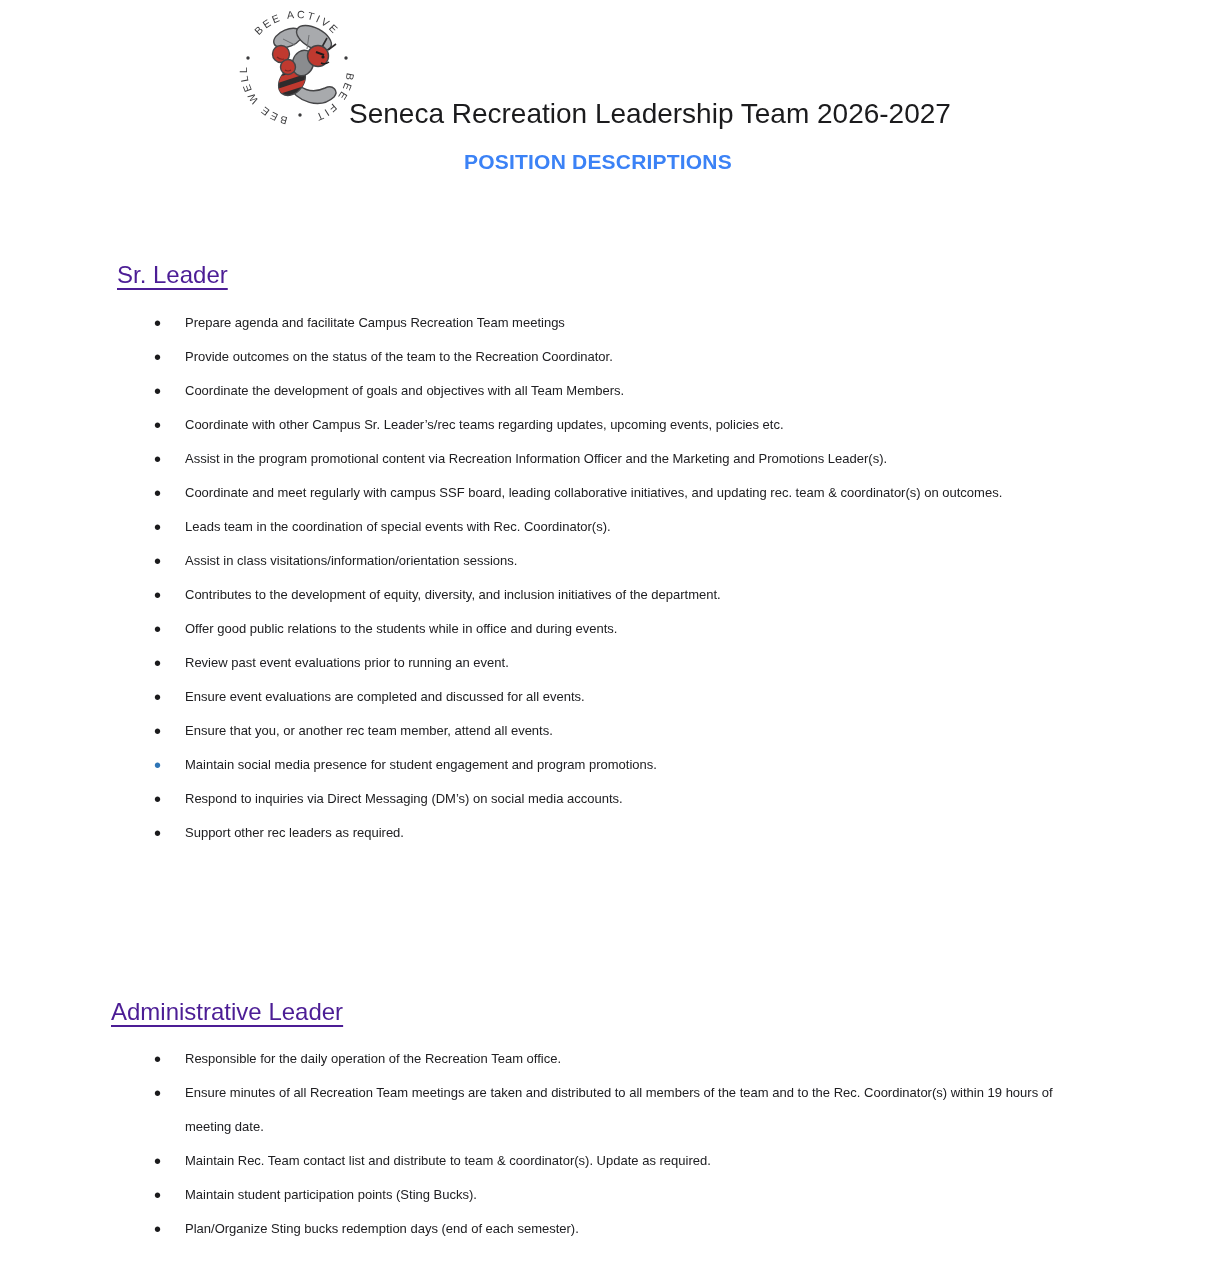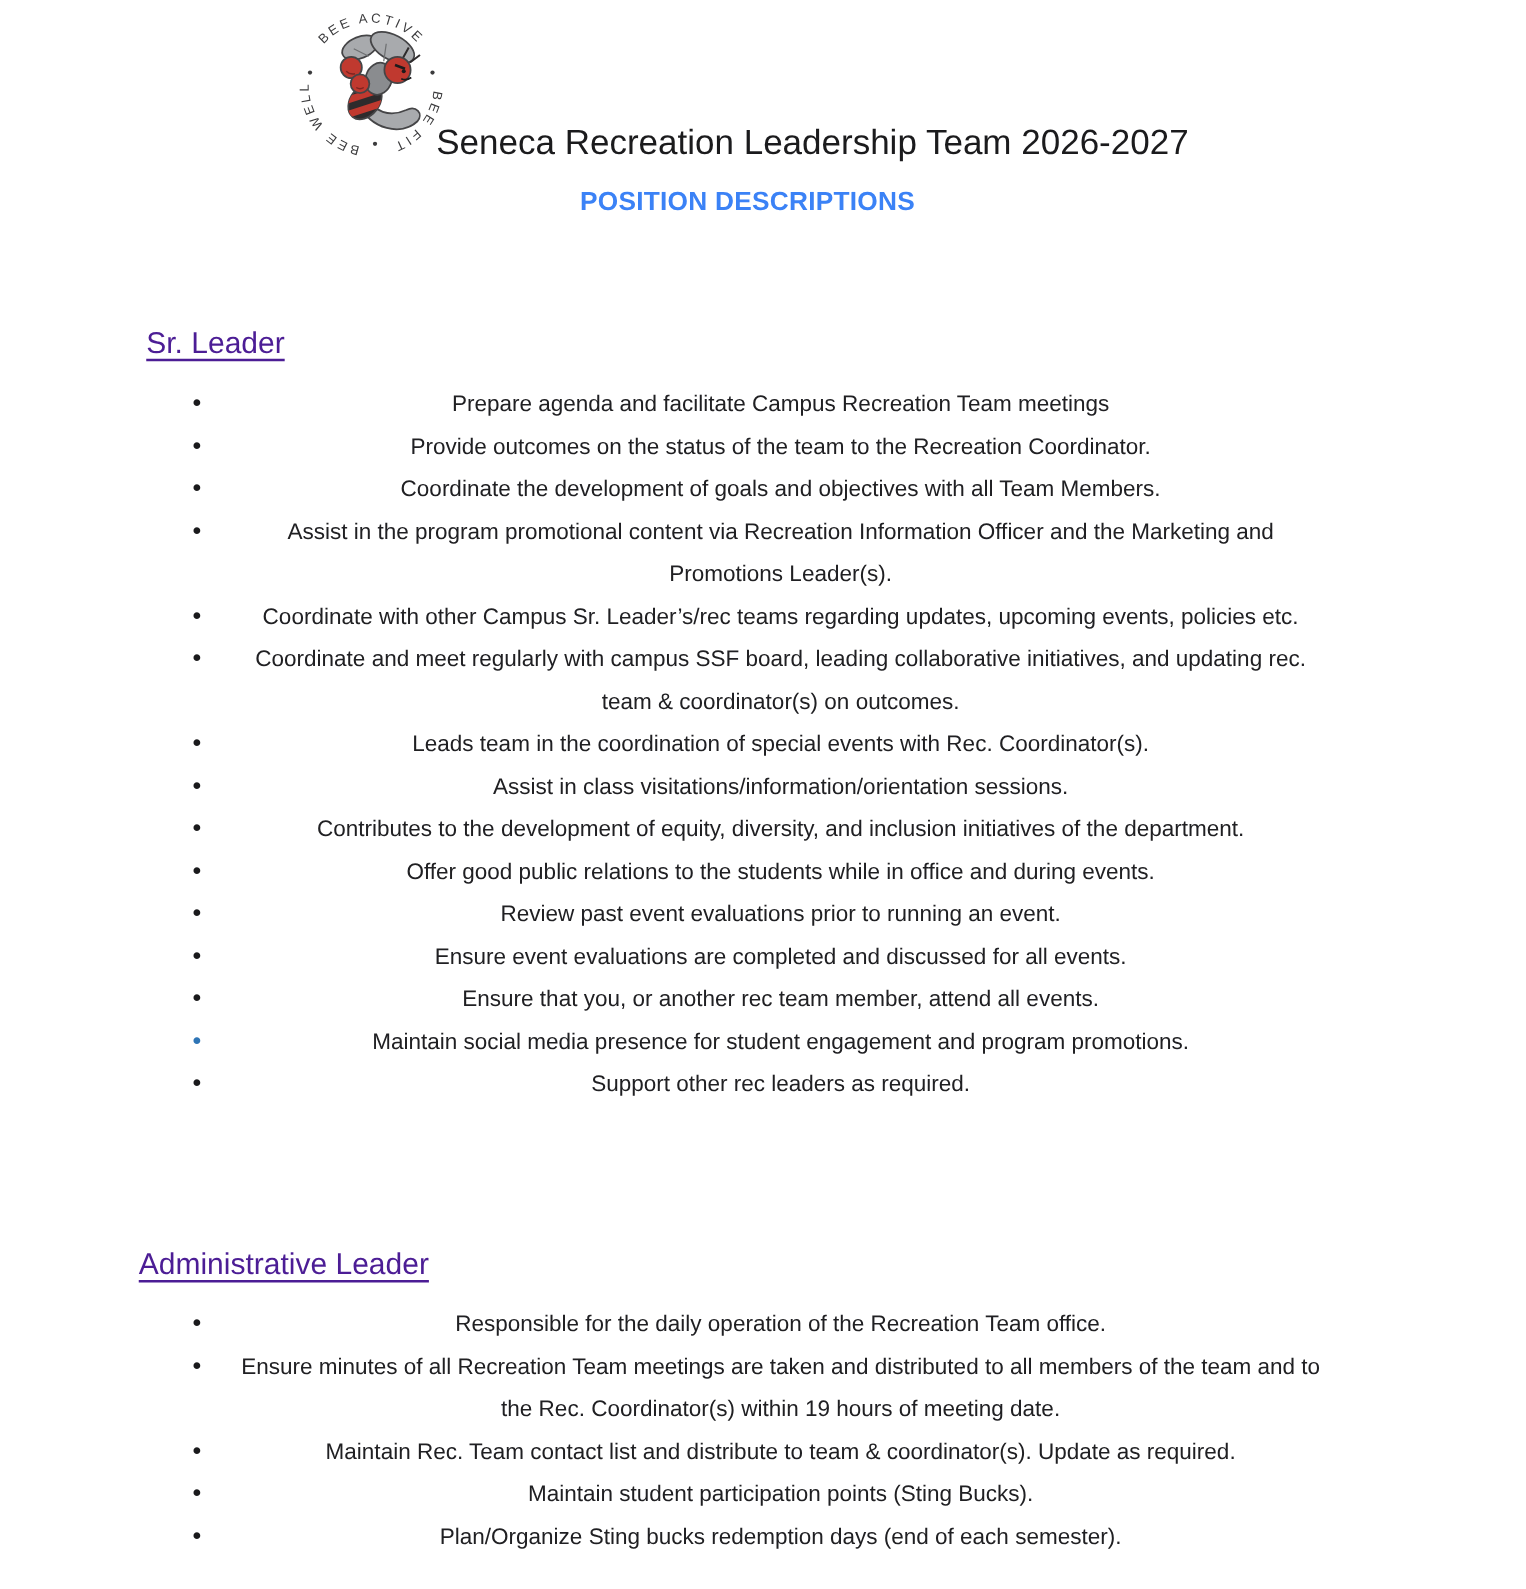--- a/index.html
+++ b/index.html
@@ -27,21 +27,21 @@
     position:absolute;font-size:24px;color:#4c1d95;white-space:nowrap;
     text-decoration:underline;text-decoration-thickness:2px;text-underline-offset:5px;
     font-weight:normal;margin:0;
   }
   #sr-heading{left:117px;top:261px;}
   #admin-heading{left:111px;top:998px;}
 
   
   ul.bullets{
     position:absolute;left:152px;width:912px;margin:0;padding:0;list-style:none;
-    font-size:18px;line-height:34px;color:#202023;text-align:center;
+    font-size:13px;line-height:34px;color:#202023;
   }
   #sr-list{top:306px;}
   #admin-list{top:1042px;}
   ul.bullets li{position:relative;padding-left:33px;}
   ul.bullets li::before{
     content:"•";position:absolute;left:2px;top:0;
     font-size:20px;color:#1a1a1c;
   }
   ul.bullets li.bullet-blue::before{color:var(--accent-blue,#2e75b6);}
 </style>
@@ -103,31 +103,32 @@
   </svg>
 
   <div class="doc-title">Seneca Recreation Leadership Team 2026-2027</div>
   <div class="doc-subtitle">POSITION DESCRIPTIONS</div>
 
   <h2 class="section-heading" id="sr-heading">Sr. Leader</h2>
   <ul class="bullets" id="sr-list">
     <li>Prepare agenda and facilitate Campus Recreation Team meetings</li>
     <li>Provide outcomes on the status of the team to the Recreation Coordinator.</li>
     <li>Coordinate the development of goals and objectives with all Team Members.</li>
+    <li>Coordinate with other Campus Sr. Leader’s/rec teams regarding updates, upcoming events, policies etc.</li>
     <li>Assist in the program promotional content via Recreation Information Officer and the Marketing and Promotions Leader(s).</li>
-    <li>Coordinate with other Campus Sr. Leader’s/rec teams regarding updates, upcoming events, policies etc.</li>
     <li>Coordinate and meet regularly with campus SSF board, leading collaborative initiatives, and updating rec. team &amp; coordinator(s) on outcomes.</li>
     <li>Leads team in the coordination of special events with Rec. Coordinator(s).</li>
     <li>Assist in class visitations/information/orientation sessions.</li>
     <li>Contributes to the development of equity, diversity, and inclusion initiatives of the department.</li>
     <li>Offer good public relations to the students while in office and during events.</li>
     <li>Review past event evaluations prior to running an event.</li>
     <li>Ensure event evaluations are completed and discussed for all events.</li>
     <li>Ensure that you, or another rec team member, attend all events.</li>
     <li class="bullet-blue">Maintain social media presence for student engagement and program promotions.</li>
+    <li>Respond to inquiries via Direct Messaging (DM’s) on social media accounts.</li>
     <li>Support other rec leaders as required.</li>
   </ul>
 
   <h2 class="section-heading" id="admin-heading">Administrative Leader</h2>
   <ul class="bullets" id="admin-list">
     <li>Responsible for the daily operation of the Recreation Team office.</li>
     <li>Ensure minutes of all Recreation Team meetings are taken and distributed to all members of the team and to the Rec. Coordinator(s) within 19 hours of meeting date.</li>
     <li>Maintain Rec. Team contact list and distribute to team &amp; coordinator(s). Update as required.</li>
     <li>Maintain student participation points (Sting Bucks).</li>
     <li>Plan/Organize Sting bucks redemption days (end of each semester).</li>

